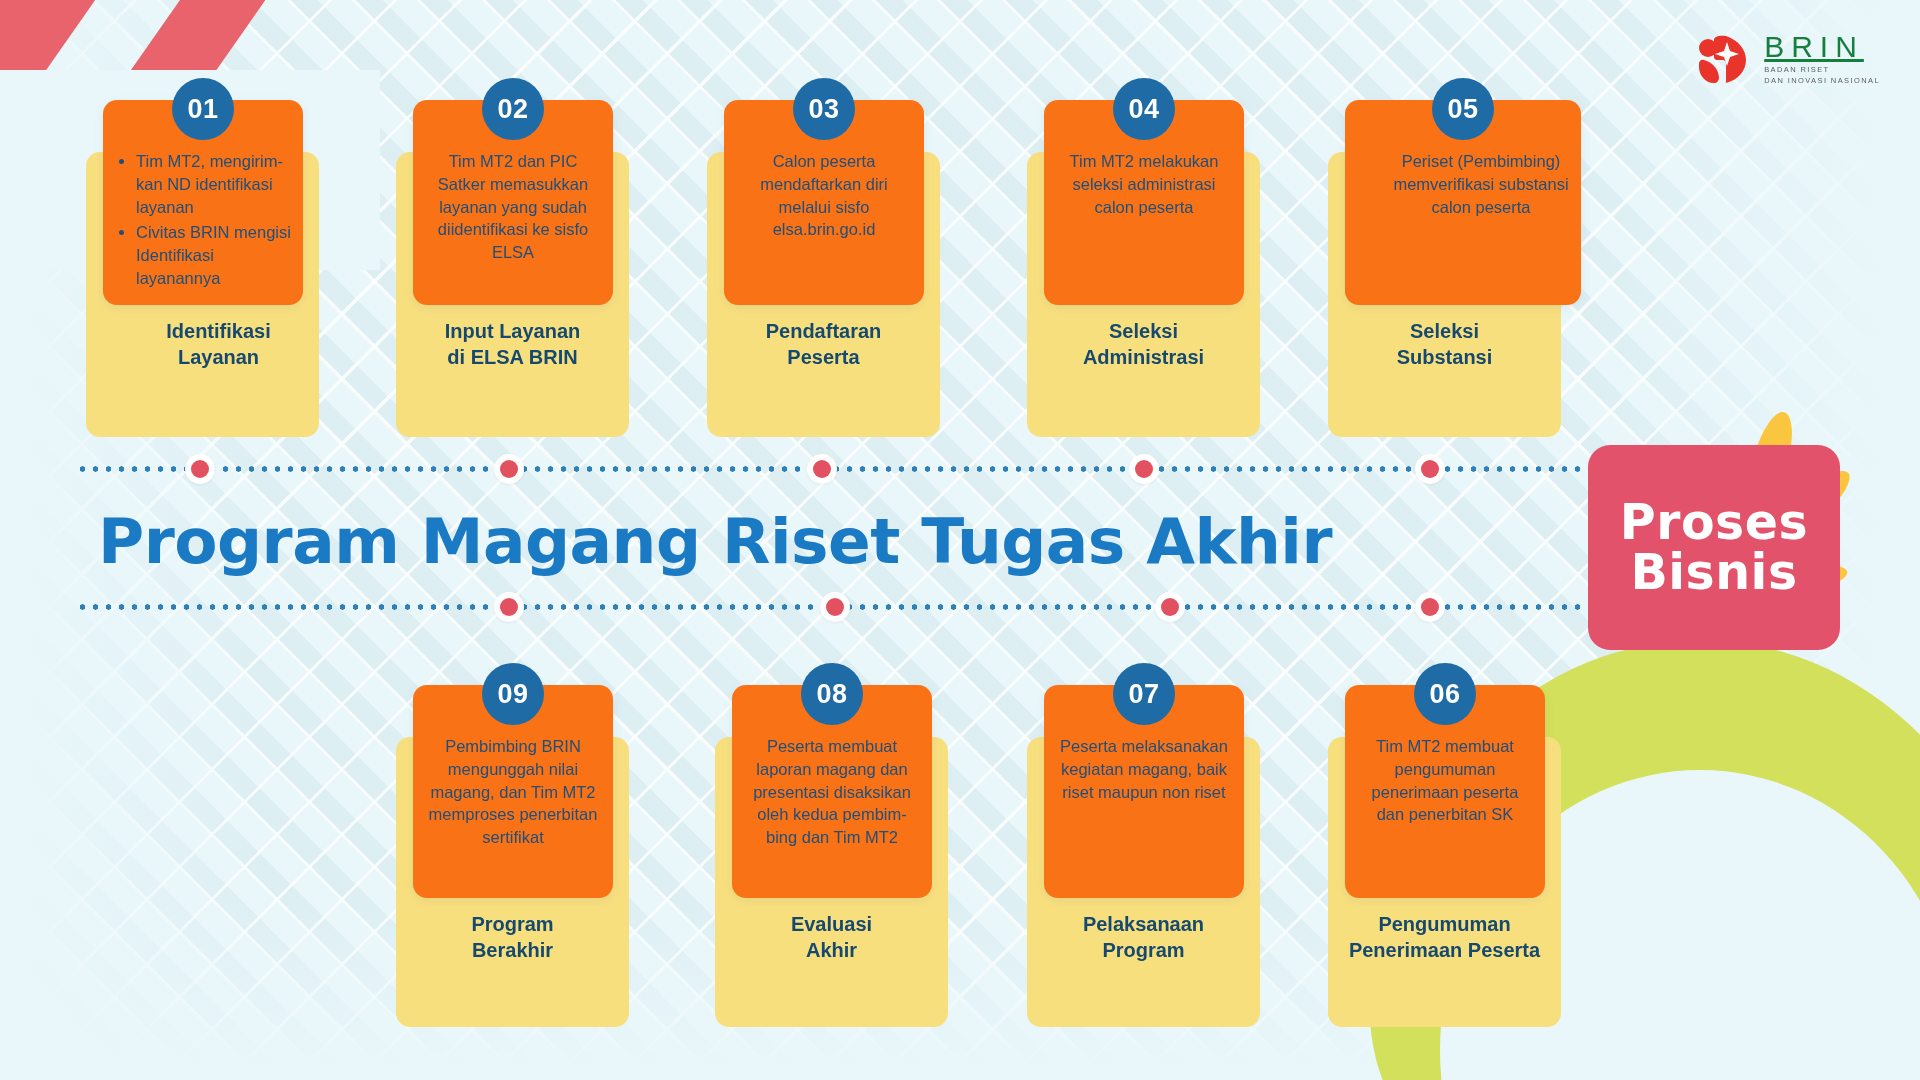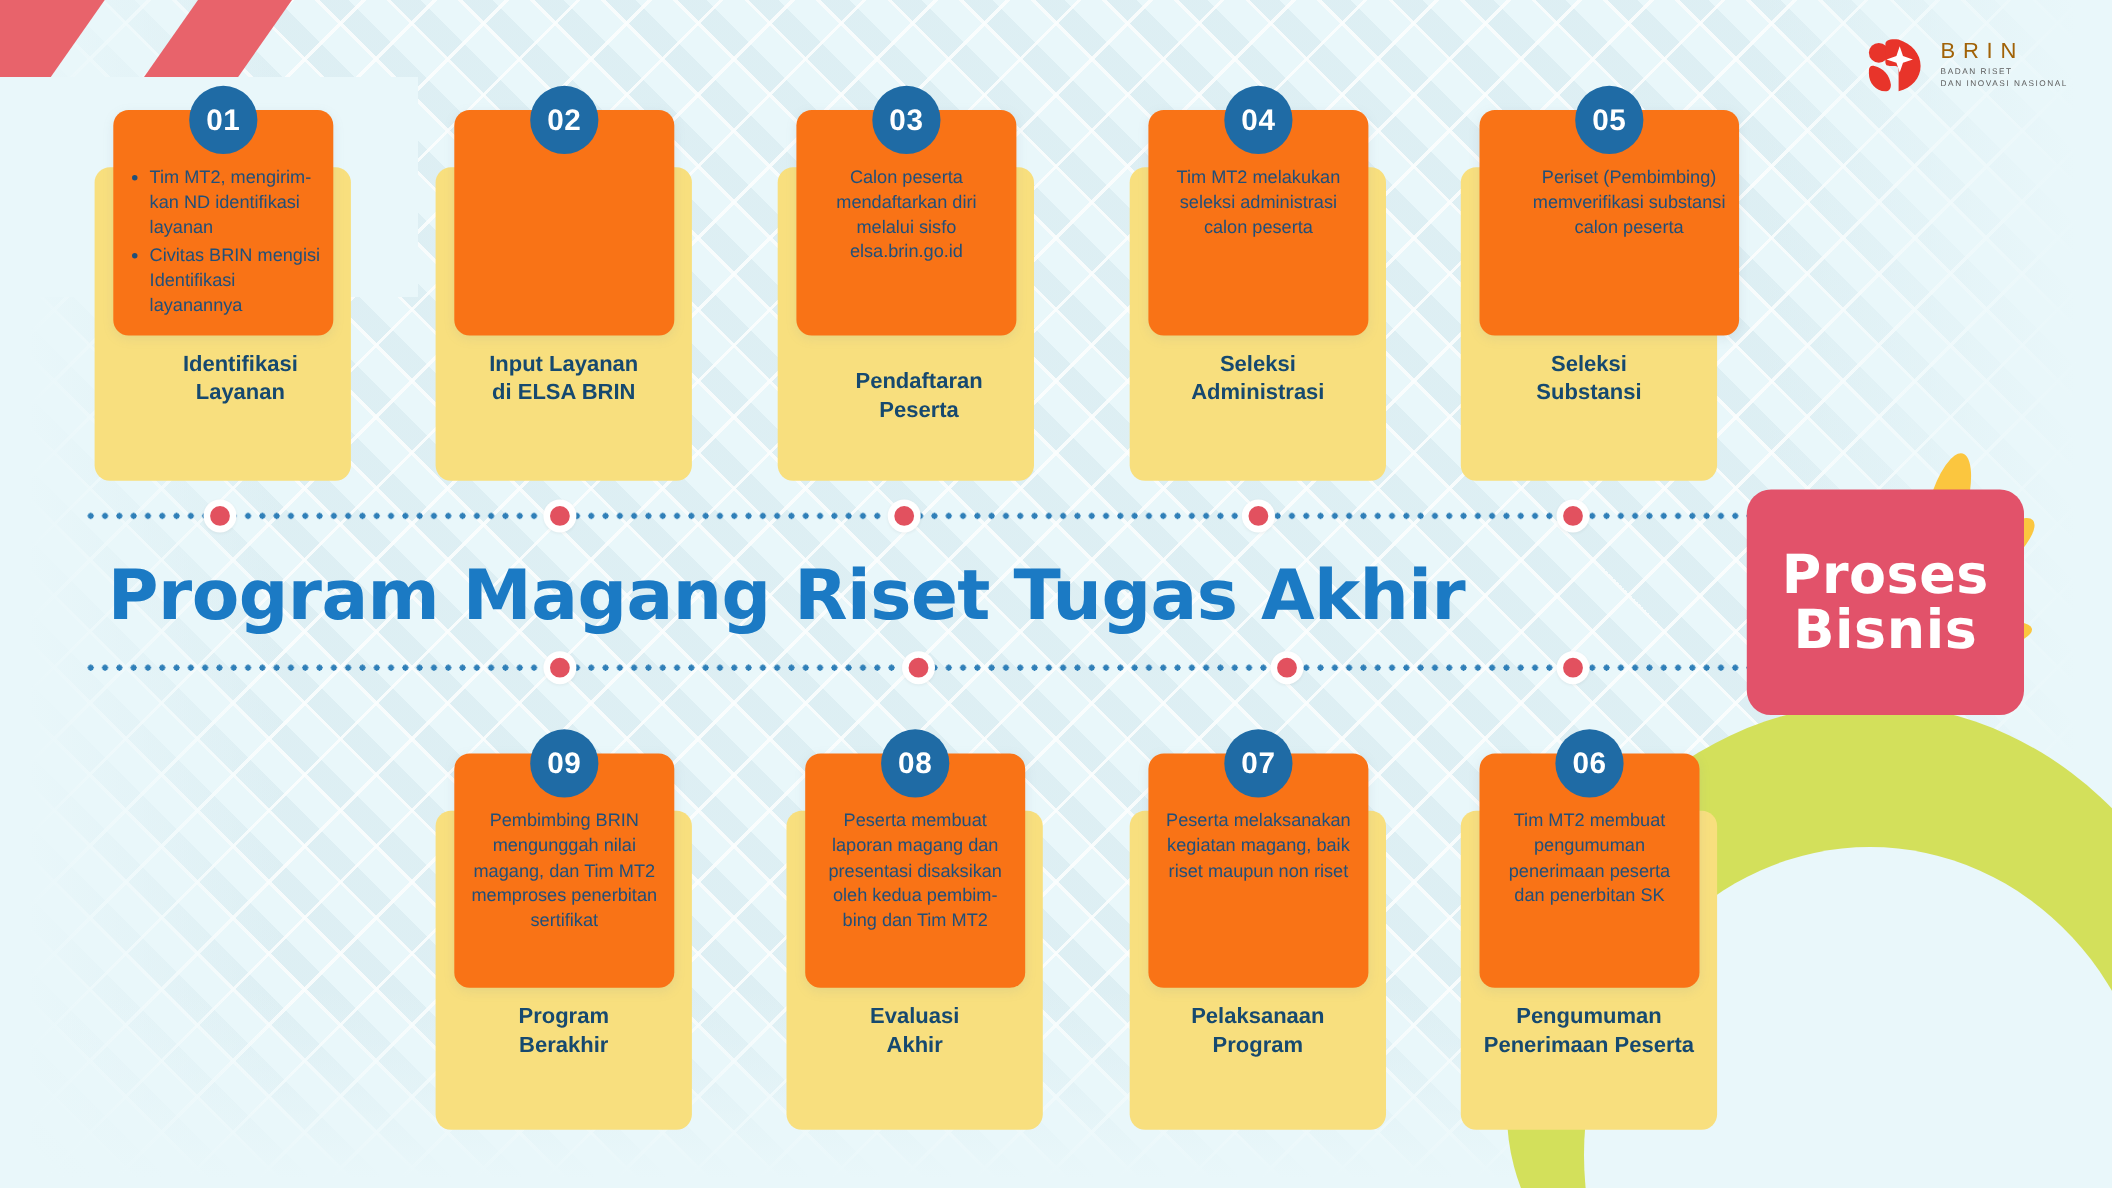--- a/index.html
+++ b/index.html
@@ -54,21 +54,21 @@
   .green-blob-inner{
     position:absolute;right:-40px;bottom:-250px;width:520px;height:560px;
     background:#e9f7fa;border-radius:50%;
   }
 
   
   .brin-logo{position:absolute;right:40px;top:30px;display:flex;align-items:center;gap:14px;}
   .brin-mark{width:58px;height:58px;position:relative;}
   .brin-text-wrap{display:flex;flex-direction:column;gap:3px;}
   .brin-word{
-    font-size:20px;letter-spacing:7px;color:#a16207;font-weight:400;line-height:1;
+    font-size:30px;letter-spacing:7px;color:#15803d;font-weight:400;line-height:1;text-decoration:underline;
   }
   .brin-sub{
     font-size:7.5px;letter-spacing:1.4px;color:#5d5d5d;line-height:1.35;
   }
 
   
   .card{position:absolute;width:233px;}
   .card .yellow{
     position:absolute;left:0;top:52px;width:233px;border-radius:14px;background:#f8df7e;
   }
@@ -192,34 +192,35 @@
     <div class="card-label" style="top: 219px; margin-top: 0px; padding-left: 16px;">
       <div>Identifikasi</div>
       <div>Layanan</div>
     </div>
   </div>
 
   <div class="card" style="left:396px;top:100px;">
     <div class="yellow" style="height:285px;"></div>
     <div class="white" style="height:205px;">
       <div class="badge">02</div>
+      <div class="card-desc">Tim MT2 dan PIC Satker memasukkan layanan yang sudah diidentifikasi ke sisfo ELSA</div>
     </div>
     <div class="card-label" style="top: 219px; margin-top: 0px;">
       <div>Input Layanan</div>
       <div>di ELSA BRIN</div>
     </div>
   </div>
 
   <div class="card" style="left:707px;top:100px;">
     <div class="yellow" style="height:285px;"></div>
     <div class="white" style="height:205px;">
       <div class="badge">03</div>
       <div class="card-desc">Calon peserta mendaftarkan diri melalui sisfo elsa.brin.go.id</div>
     </div>
-    <div class="card-label" style="top: 219px; margin-top: 16px; padding-left: 12px;">
+    <div class="card-label" style="top: 219px; margin-top: 0px;">
       <div>Pendaftaran</div>
       <div>Peserta</div>
     </div>
   </div>
 
   <div class="card" style="left:1027px;top:100px;">
     <div class="yellow" style="height:285px;"></div>
     <div class="white" style="height:205px;">
       <div class="badge">04</div>
       <div class="card-desc">Tim MT2 melakukan seleksi administrasi calon peserta</div>

